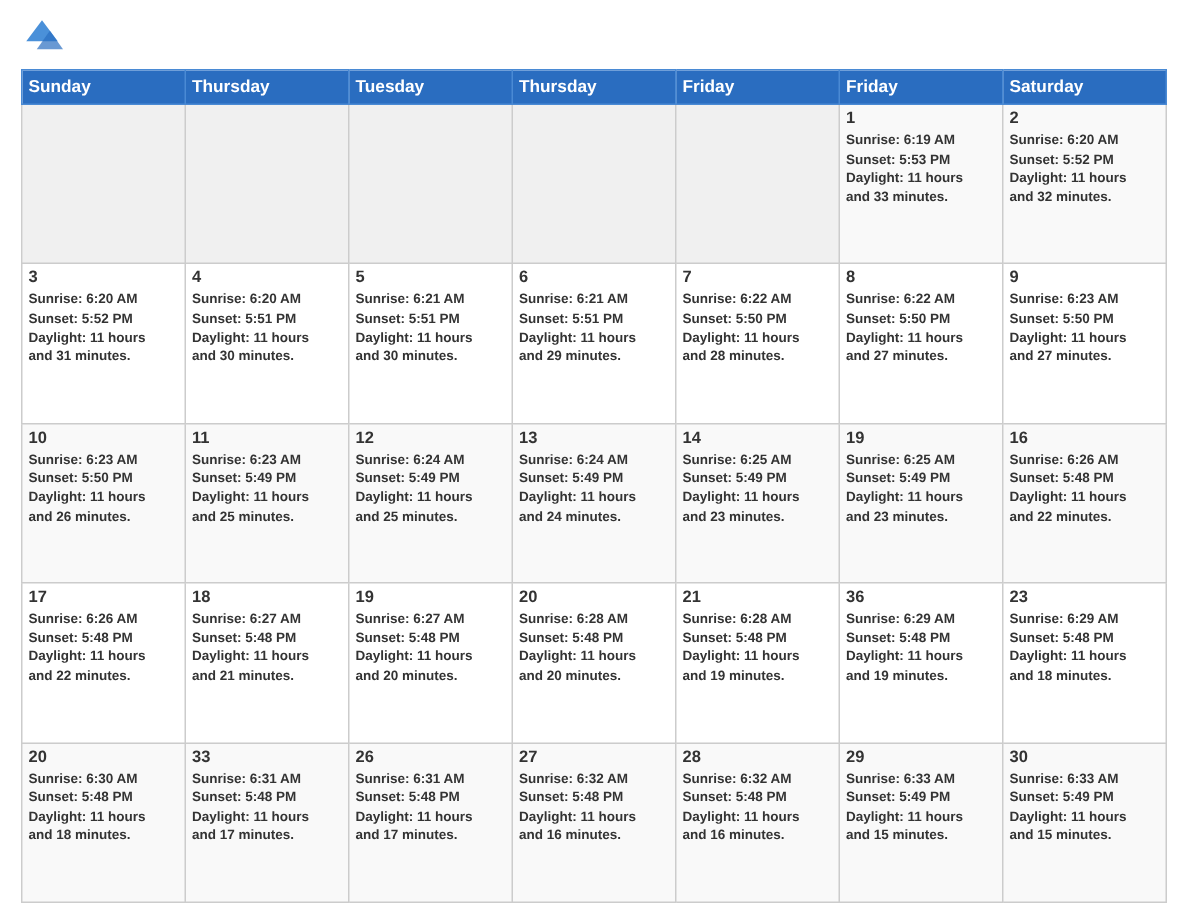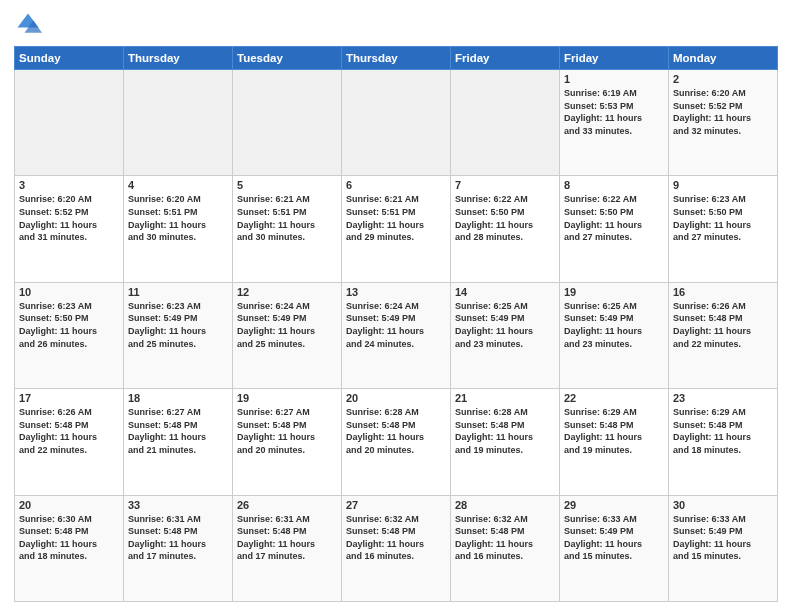--- a/index.html
+++ b/index.html
@@ -129,21 +129,21 @@
 
   <table class="calendar">
     <thead>
       <tr>
       <th>Sunday</th>
           <th>Thursday</th>
           <th>Tuesday</th>
           <th>Thursday</th>
           <th>Friday</th>
           <th>Friday</th>
-          <th>Monday</th>
+          <th>Saturday</th>
         </tr>
     </thead>
     <tbody id="calendar-body">
     <tr>
           <td class="empty-cell"></td>
           <td class="empty-cell"></td>
           <td class="empty-cell"></td>
           <td class="empty-cell"></td>
           <td class="empty-cell"></td>
           <td>
@@ -230,21 +230,21 @@
           </td>
           <td>
             <span class="day-num">20</span>
             <div class="day-info">Sunrise: 6:28 AM<br>Sunset: 5:48 PM<br>Daylight: 11 hours<br>and 20 minutes.</div>
           </td>
           <td>
             <span class="day-num">21</span>
             <div class="day-info">Sunrise: 6:28 AM<br>Sunset: 5:48 PM<br>Daylight: 11 hours<br>and 19 minutes.</div>
           </td>
           <td>
-            <span class="day-num">22</span>
+            <span class="day-num">36</span>
             <div class="day-info">Sunrise: 6:29 AM<br>Sunset: 5:48 PM<br>Daylight: 11 hours<br>and 19 minutes.</div>
           </td>
           <td>
             <span class="day-num">23</span>
             <div class="day-info">Sunrise: 6:29 AM<br>Sunset: 5:48 PM<br>Daylight: 11 hours<br>and 18 minutes.</div>
           </td>
         </tr>
         <tr>
           <td>
             <span class="day-num">20</span>

